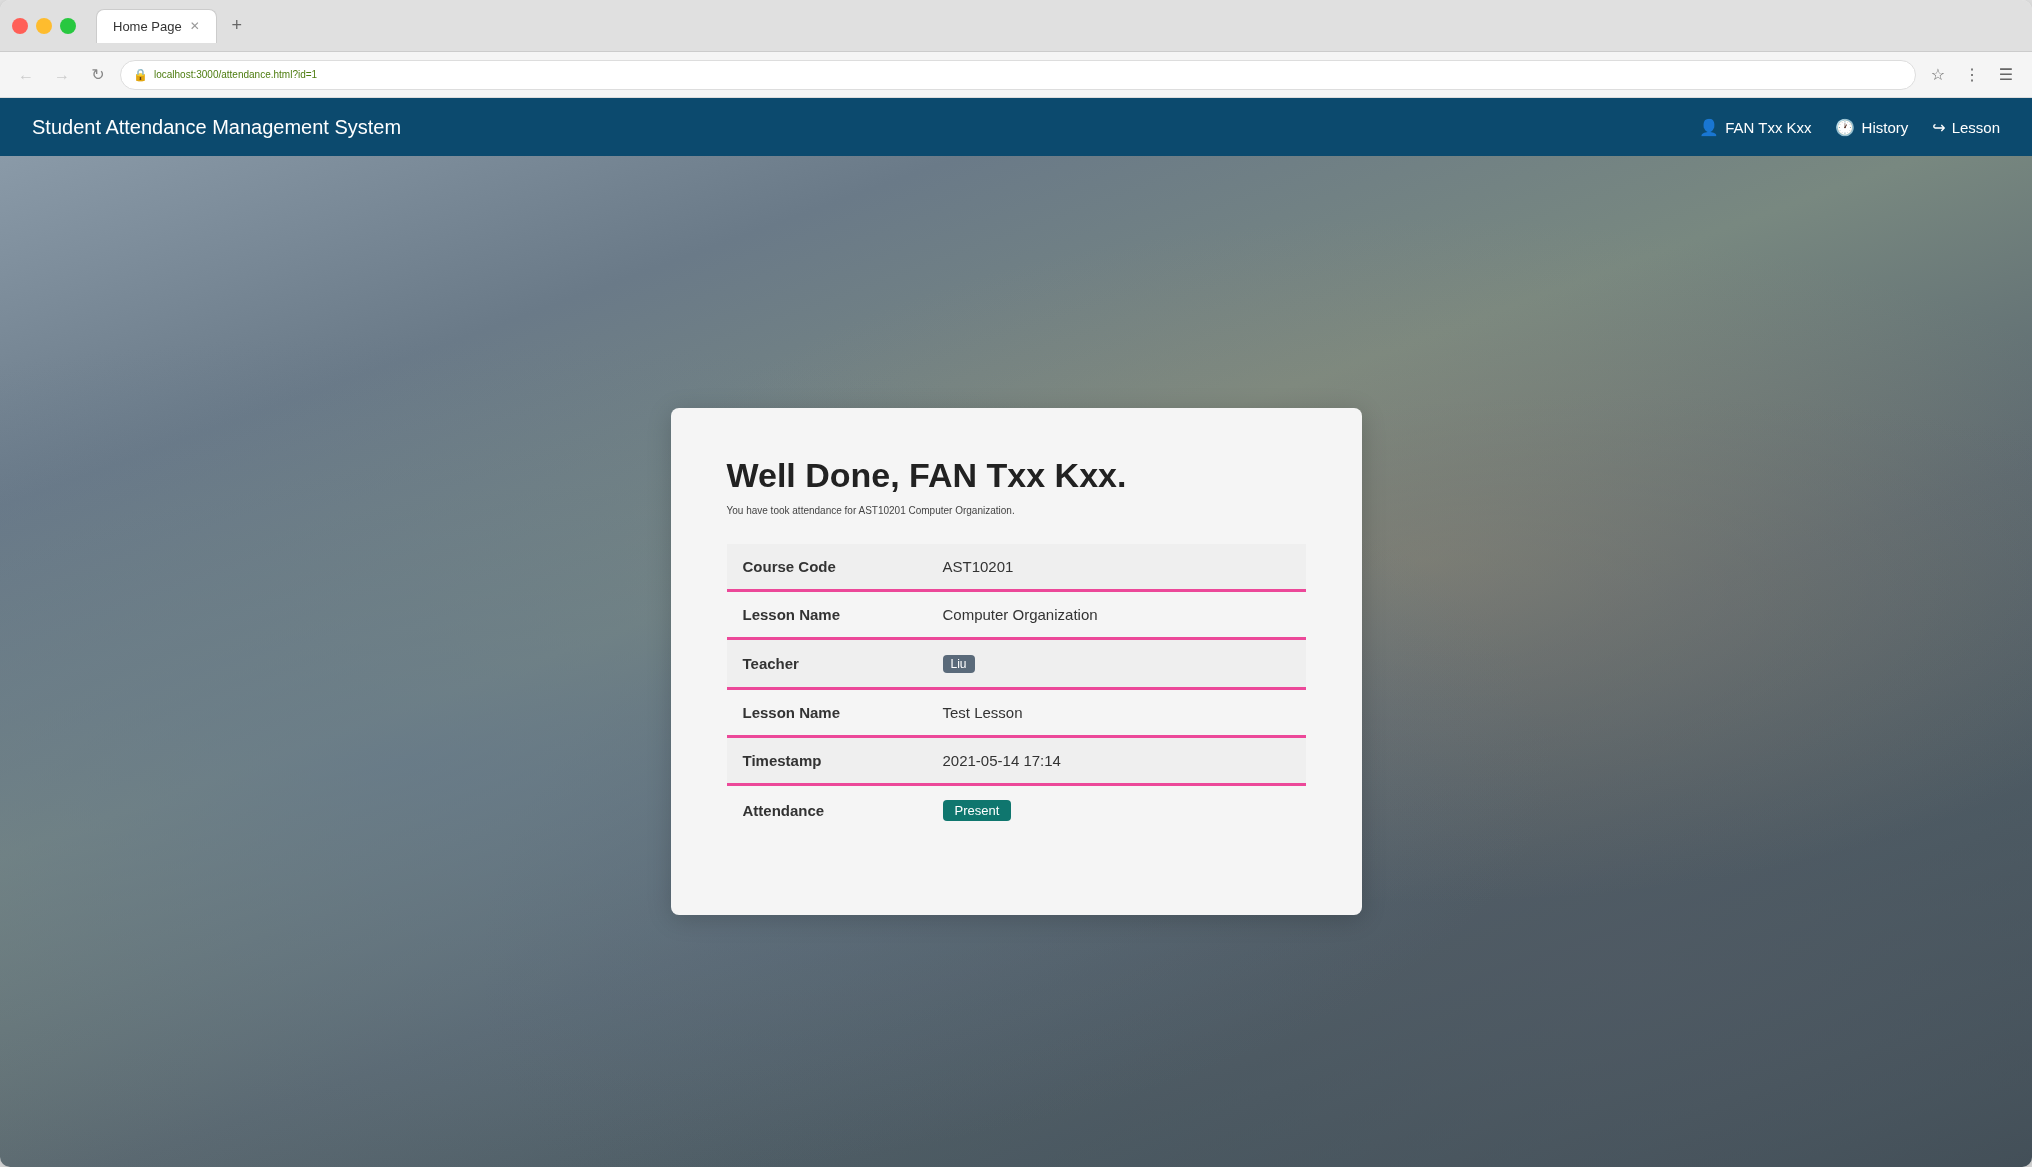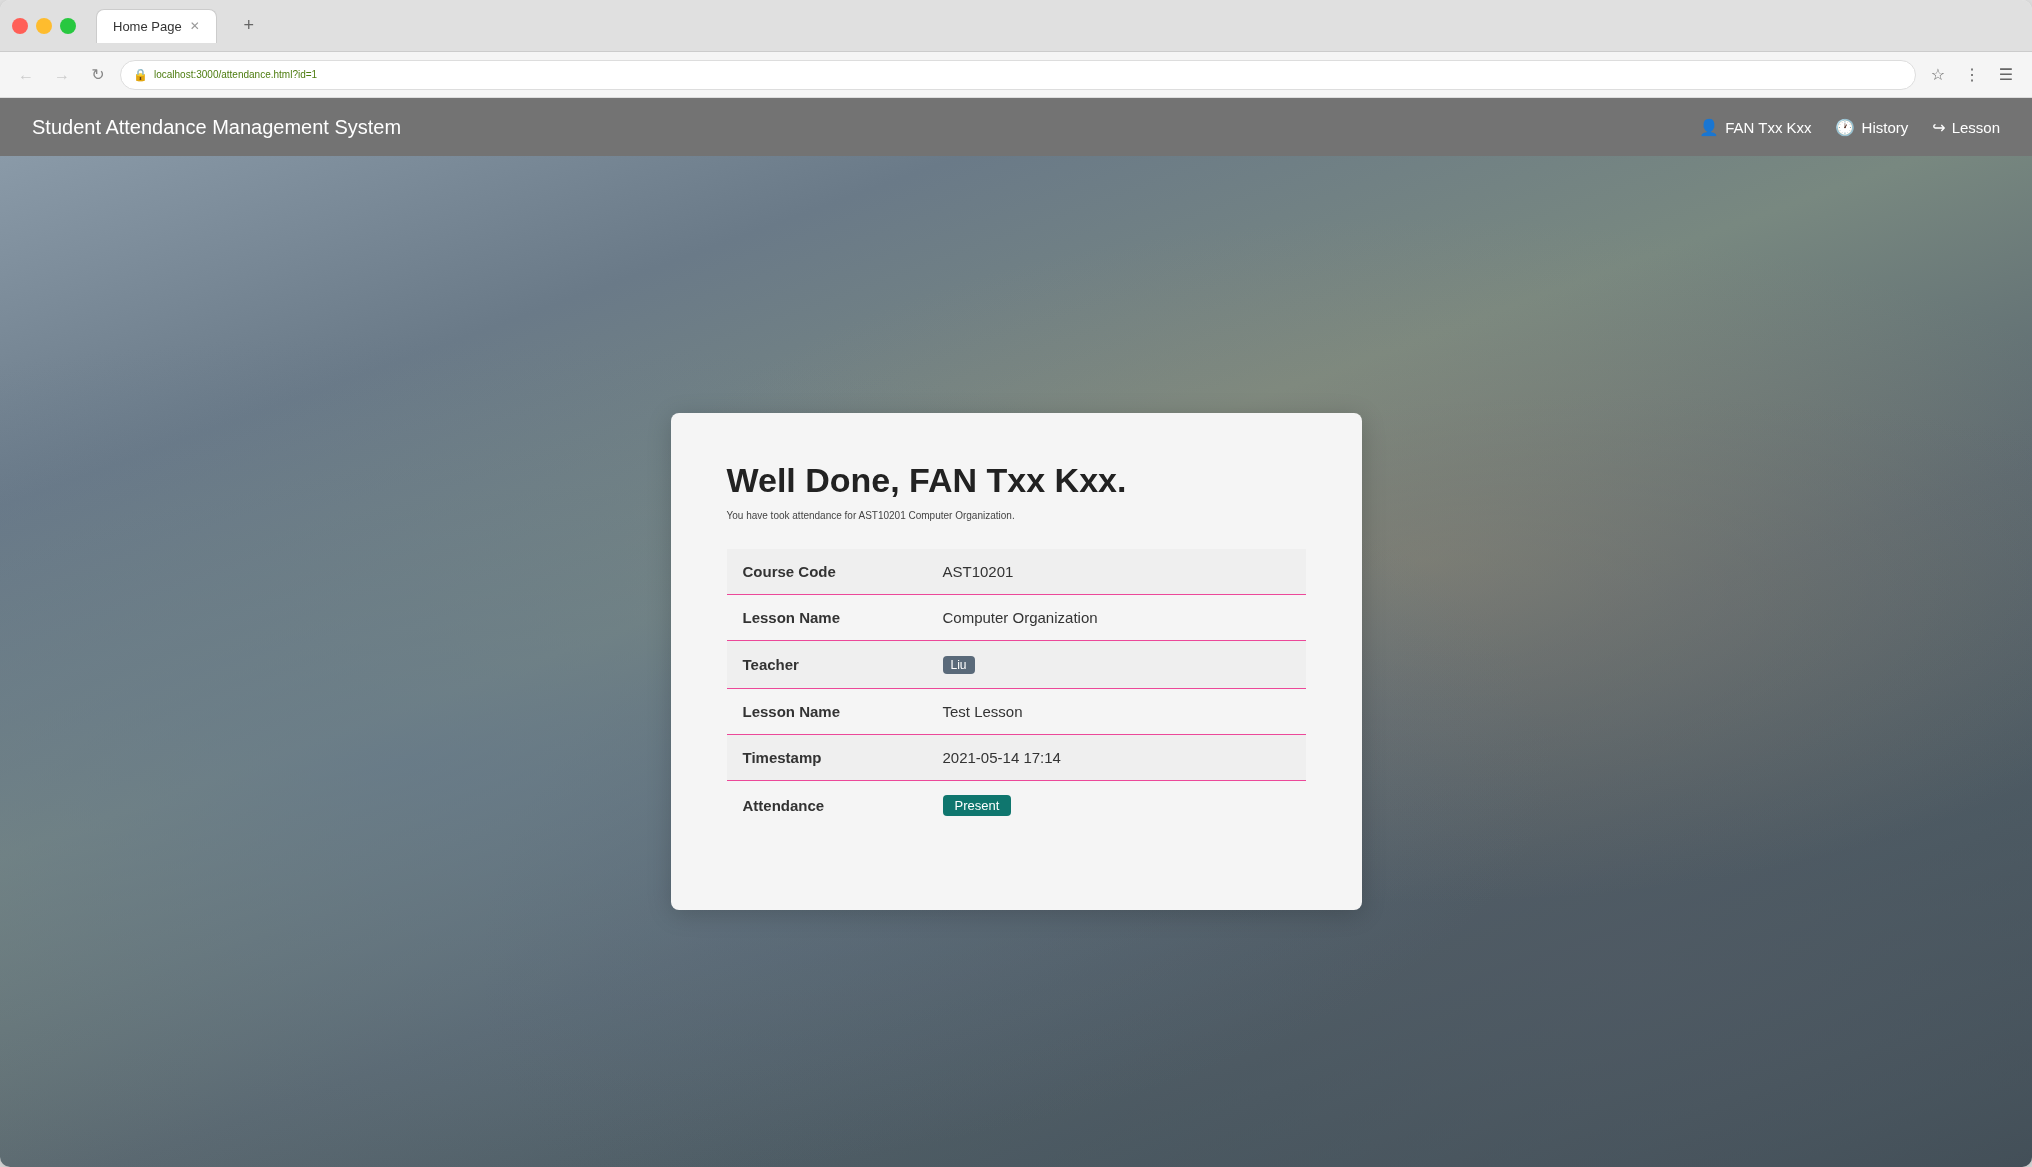--- a/index.html
+++ b/index.html
@@ -8,40 +8,40 @@
     
     .browser-window { width: 100%; height: 100%; display: flex; flex-direction: column; background: #f0f0f0; border-radius: 10px; overflow: hidden; box-shadow: 0 4px 20px rgba(0,0,0,0.3); }
 
     .browser-titlebar { background: #e0e0e0; height: 52px; display: flex; align-items: center; padding: 0 12px; gap: 8px; border-bottom: 1px solid #ccc; }
     .traffic-lights { display: flex; gap: 8px; align-items: center; }
     .traffic-light { width: 16px; height: 16px; border-radius: 50%; }
     .tl-red { background: #ff5f57; }
     .tl-yellow { background: #febc2e; }
     .tl-green { background: #28c840; }
 
-    .tab-bar { display: flex; align-items: center; margin-left: 12px; gap: 16px; flex: 1; }
+    .tab-bar { display: flex; align-items: center; margin-left: 12px; gap: 4px; flex: 1; }
     .tab { background: #fff; border-radius: 8px 8px 0 0; padding: 6px 16px; font-size: 13px; display: flex; align-items: center; gap: 8px; height: 34px; border: 1px solid #ccc; border-bottom: none; }
     .tab-title { font-size: 13px; color: #333; }
     .tab-close { color: #999; font-size: 12px; cursor: pointer; }
     .tab-new { background: none; border: none; font-size: 18px; color: #666; cursor: pointer; margin-left: 4px; width: 24px; height: 24px; display: flex; align-items: center; justify-content: center; border-radius: 4px; }
 
     .browser-toolbar { background: #f5f5f5; height: 46px; display: flex; align-items: center; padding: 0 12px; gap: 8px; border-bottom: 1px solid #ddd; }
     .nav-btn { background: none; border: none; color: #888; font-size: 16px; cursor: pointer; width: 28px; height: 28px; display: flex; align-items: center; justify-content: center; border-radius: 4px; }
     .nav-btn.disabled { color: #ccc; cursor: default; }
     .address-bar { flex: 1; background: #fff; border: 1px solid #ddd; border-radius: 20px; height: 30px; display: flex; align-items: center; padding: 0 12px; gap: 6px; font-size: 13px; color: #333; }
     .address-bar-icon { color: #666; font-size: 12px; }
     .address-text { font-size: 10px; color: #4d7c0f; }
     .toolbar-right { display: flex; gap: 6px; align-items: center; }
     .toolbar-icon-btn { background: none; border: none; color: #666; font-size: 16px; cursor: pointer; width: 28px; height: 28px; display: flex; align-items: center; justify-content: center; border-radius: 4px; }
 
     
     .app-content { flex: 1; display: flex; flex-direction: column; overflow: hidden; }
 
     
-    .navbar { background: #737373; height: 58px; display: flex; align-items: center; padding: 0 32px; justify-content: space-between; flex-shrink: 0; }
+    .navbar { background: #0c4a6e; height: 58px; display: flex; align-items: center; padding: 0 32px; justify-content: space-between; flex-shrink: 0; }
     .navbar-brand { color: #fff; font-size: 20px; font-weight: 500; }
     .navbar-right { display: flex; align-items: center; gap: 24px; }
     .navbar-item { display: flex; align-items: center; gap: 6px; color: #fff; font-size: 15px; cursor: pointer; text-decoration: none; }
     .nav-icon { font-size: 16px; }
 
     
     .main-bg { flex: 1; position: relative; overflow: hidden; display: flex; align-items: center; justify-content: center; }
     
     .bg-photo { position: absolute; inset: 0; z-index: 0;
       background: 
@@ -51,21 +51,21 @@
         linear-gradient(160deg, #8a9aa8 0%, #6a7a88 20%, #788880 40%, #5a6870 60%, #485860 80%, #3a4850 100%);
     }
 
     
     .card { position: relative; z-index: 10; background: #f5f5f5; border-radius: 8px; width: 691px; padding: 48px 56px; box-shadow: 0 4px 24px rgba(0,0,0,0.18); }
     .card-title { font-size: 34px; font-weight: 700; color: #222; margin-bottom: 10px; }
     .card-subtitle { font-size: 10px; color: #444; margin-bottom: 28px; }
 
     
     .info-table { width: 100%; border-collapse: collapse; margin-bottom: 32px; }
-    .info-table tr { border-bottom: 1px solid #ec4899; }
+    .info-table tr { border-bottom: 3px solid #ec4899; }
     .info-table tr:last-child { border-bottom: none; }
     .info-table td { padding: 14px 16px; font-size: 15px; }
     .info-table td:first-child { font-weight: 600; color: #333; width: 200px; }
     .info-table td:last-child { color: #333; }
     .info-table tr:nth-child(odd) { background: #efefef; }
     .info-table tr:nth-child(even) { background: #f5f5f5; }
 
     
     .teacher-badge { background: #5a6a7a; color: #fff; font-size: 12px; padding: 2px 8px; border-radius: 4px; display: inline-block; }
 

